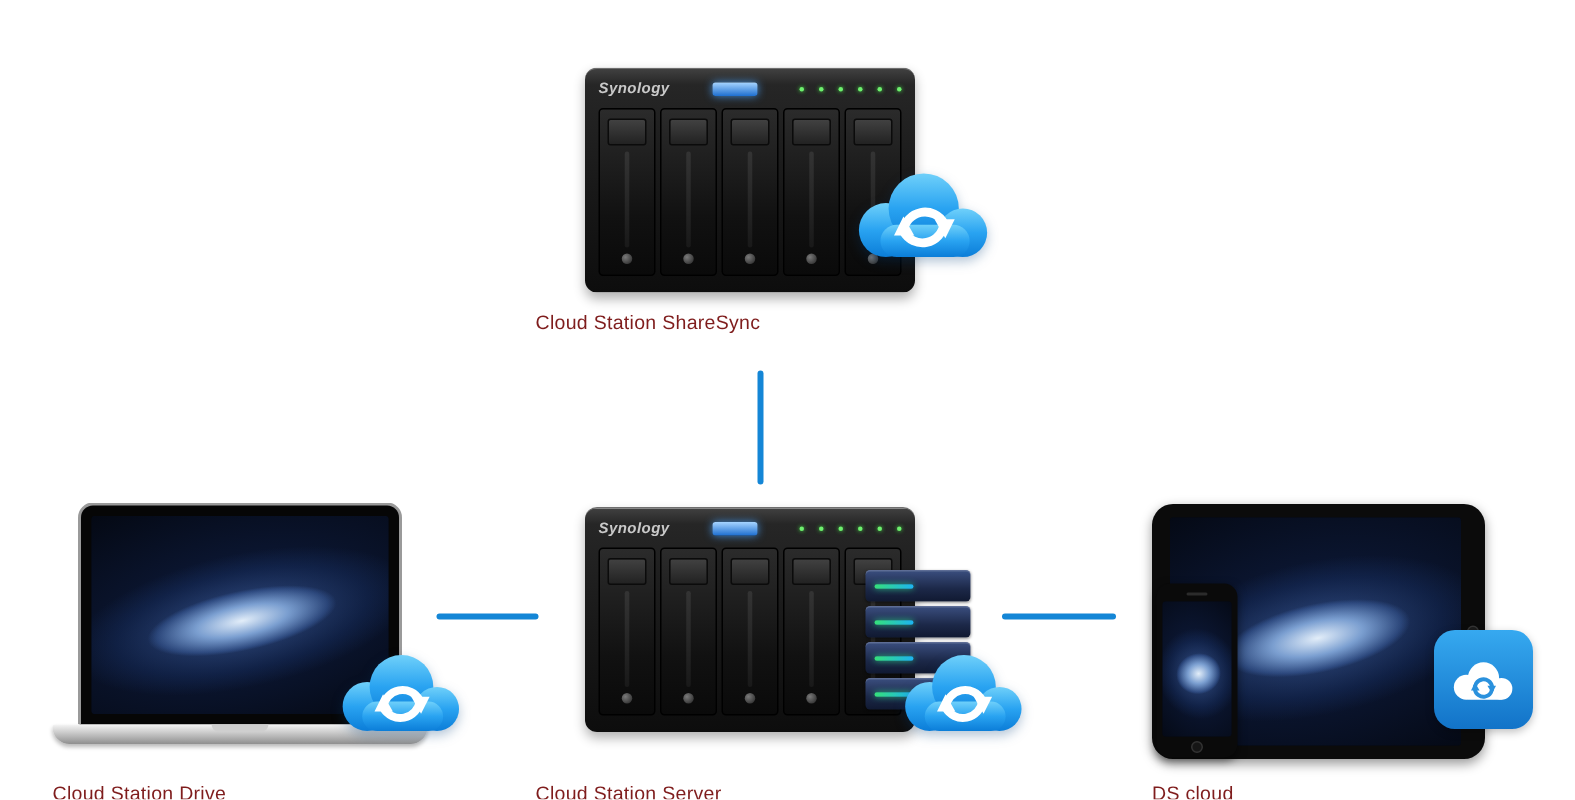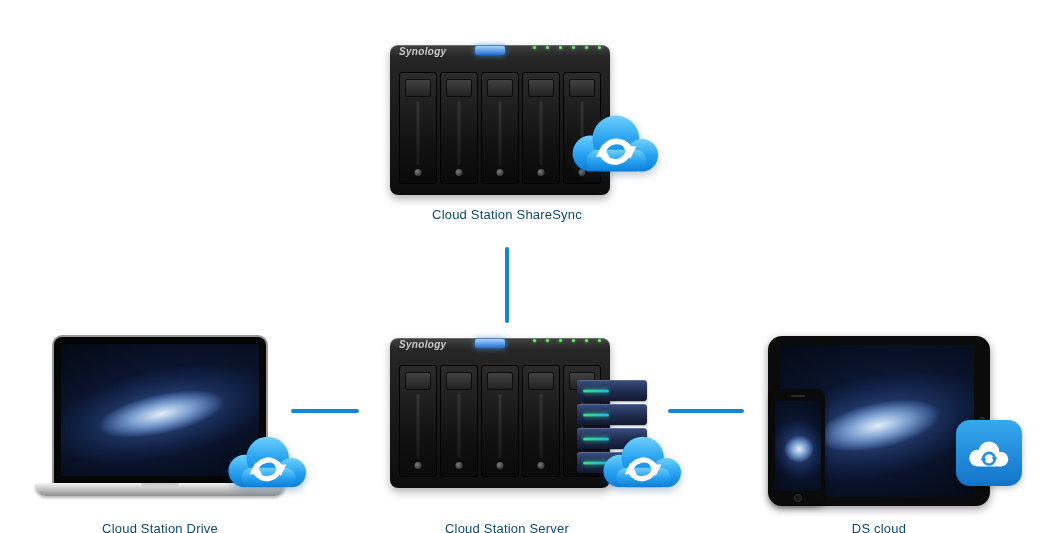--- a/index.html
+++ b/index.html
@@ -6,28 +6,28 @@
   html,body{background:#fff}
   body{font-family:"Liberation Sans",sans-serif}
   .canvas{position:relative;width:1050px;height:533px;background:#fff;overflow:hidden}
 
   
   .connector{position:absolute;background:#1486d6;border-radius:2px;z-index:1}
   .connector.v{width:4px;height:76px}
   .connector.h{height:4px}
 
   
-  .node-label{position:absolute;font-size:13px;color:#0c4a6e;text-align:center;z-index:6;letter-spacing:.2px}
+  .node-label{position:absolute;font-size:13px;color:#7f1d1d;z-index:6;letter-spacing:.2px}
 
   
   .nas{position:absolute;width:220px;height:150px;z-index:2;
        background:linear-gradient(180deg,#404040 0%,#262626 7%,#181818 55%,#0d0d0d 100%);
        border-radius:8px;border-top:1px solid #6e6e6e;box-shadow:0 4px 8px rgba(0,0,0,.3);
        padding:0 9px 9px}
-  .nas-strip{height:26px;display:flex;align-items:flex-start;justify-content:space-between}
+  .nas-strip{height:26px;display:flex;align-items:center;justify-content:space-between}
   .nas-logo{font-size:10px;font-style:italic;font-weight:bold;color:#c9c9c9;letter-spacing:.3px}
   .nas-lcd{width:30px;height:9px;border-radius:2px;background:linear-gradient(180deg,#a6d4ff,#1e6fd0);box-shadow:0 0 6px rgba(70,155,240,.9)}
   .nas-leds{display:flex;gap:10px;align-items:center}
   .led{width:3px;height:3px;border-radius:50%;background:#6ef06e;box-shadow:0 0 3px #49e049;display:inline-block}
   .nas-bays{display:flex;gap:3px;height:112px}
   .bay{flex:1;position:relative;background:linear-gradient(180deg,#2b2b2b,#111 65%,#0a0a0a);border:1px solid #000;border-radius:3px}
   .bay-latch{position:absolute;top:6px;left:15%;width:70%;height:18px;background:linear-gradient(180deg,#414141,#222);border-radius:2px;border:1px solid #0b0b0b}
   .bay-groove{position:absolute;top:28px;bottom:18px;left:50%;width:3px;transform:translateX(-50%);background:linear-gradient(180deg,#343434,#191919);border-radius:2px}
   .bay-screw{position:absolute;bottom:7px;left:50%;transform:translateX(-50%);width:7px;height:7px;border-radius:50%;background:radial-gradient(circle at 35% 35%,#7a7a7a,#222)}
 

